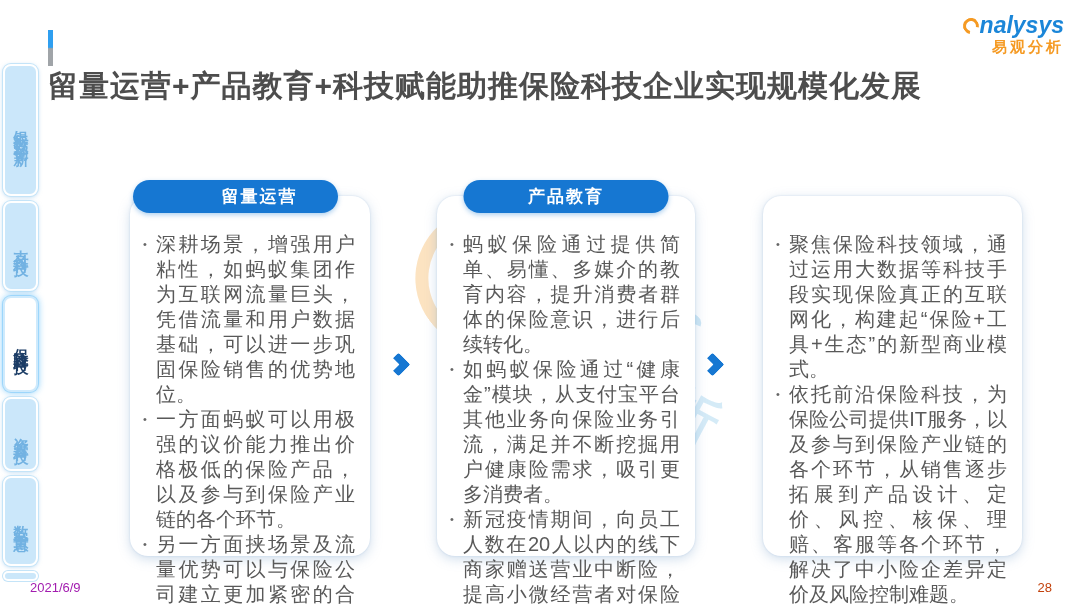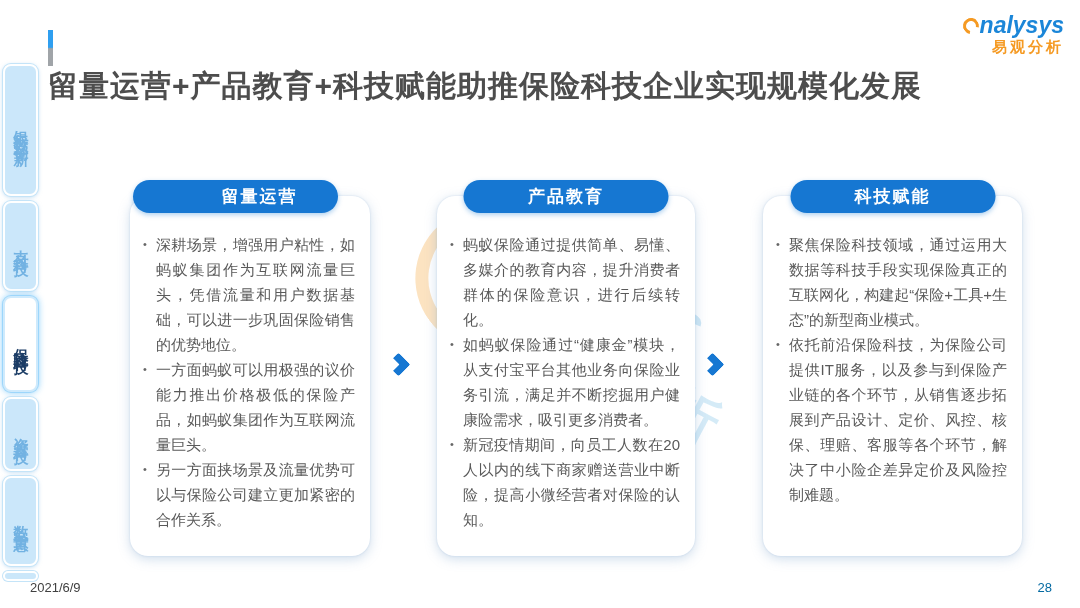--- a/index.html
+++ b/index.html
@@ -71,33 +71,33 @@
   .card-3 { left:763px; width:259px; }
   .pill { position:absolute; top:-16px; height:33px; width:205px; border-radius:17px;
     background:#1677d2; color:#ffffff; font-size:17px; font-weight:bold; letter-spacing:2px;
     display:flex; align-items:center; justify-content:center;
     box-shadow:0 2px 5px rgba(22,119,210,.35); }
   .card-1 .pill { left:3px;padding-left:48px; }
   .card-2 .pill, .card-3 .pill { left:50%; transform:translateX(-50%);text-align:center; }
   .card-body { padding:36px 15px 0 13px; }
   .bullet { display:flex; }
   .bullet-dot { flex:none; width:13px; font-size:11px; line-height:25px; color:#666; }
-  .bullet-text { font-size:15px; line-height:25px; color:#595959; text-align:justify; }
+  .bullet-text { font-size:20px; line-height:25px; color:#595959; text-align:justify; }
 
   
   .chevron { position:absolute; width:17px; height:17px;
     border-top:8px solid #1677d2; border-right:8px solid #1677d2;
     border-radius:3px; transform:rotate(45deg); }
   .chevron-1 { left:390px; top:356px; }
   .chevron-2 { left:704px; top:356px; }
 
   
-  .footer-date { position:absolute; left:30px; bottom:13px; font-size:13px; color:#404040;text-align:center; }
+  .footer-date { position:absolute; left:30px; bottom:13px; font-size:13px; color:#a21caf;text-align:center; }
   .footer-center { position:absolute; left:0; right:0; bottom:13px; text-align:center; font-size:14px; color:#595959; }
-  .footer-page { position:absolute; right:28px; bottom:13px; font-size:13px; color:#0369a1; }
+  .footer-page { position:absolute; right:28px; bottom:13px; font-size:13px; color:#c2410c; }
 </style>
 </head>
 <body>
 
 <div class="slide">
 
   <div class="title-row">
     <div class="title-accent"></div>
     <div class="title-text">留量运营+产品教育+科技赋能助推保险科技企业实现规模化发展</div>
   </div>
@@ -128,21 +128,21 @@
 
   <div class="card card-1">
     <div class="pill">留量运营</div>
     <div class="card-body">
       <div class="bullet">
         <span class="bullet-dot">•</span>
         <span class="bullet-text">深耕场景，增强用户粘性，如蚂蚁集团作为互联网流量巨头，凭借流量和用户数据基础，可以进一步巩固保险销售的优势地位。</span>
       </div>
       <div class="bullet">
         <span class="bullet-dot">•</span>
-        <span class="bullet-text">一方面蚂蚁可以用极强的议价能力推出价格极低的保险产品，如蚂蚁集团作为互联网流量巨头。</span>
+        <span class="bullet-text">一方面蚂蚁可以用极强的议价能力推出价格极低的保险产品，以及参与到保险产业链的各个环节。</span>
       </div>
       <div class="bullet">
         <span class="bullet-dot">•</span>
         <span class="bullet-text">另一方面挟场景及流量优势可以与保险公司建立更加紧密的合作关系。</span>
       </div>
     </div>
   </div>
 
   <div class="chevron chevron-1"></div>
 
@@ -160,21 +160,20 @@
       <div class="bullet">
         <span class="bullet-dot">•</span>
         <span class="bullet-text">新冠疫情期间，向员工人数在20人以内的线下商家赠送营业中断险，提高小微经营者对保险的认知。</span>
       </div>
     </div>
   </div>
 
   <div class="chevron chevron-2"></div>
 
   <div class="card card-3">
-    <div class="pill">科技赋能</div>
     <div class="card-body">
       <div class="bullet">
         <span class="bullet-dot">•</span>
         <span class="bullet-text">聚焦保险科技领域，通过运用大数据等科技手段实现保险真正的互联网化，构建起“保险+工具+生态”的新型商业模式。</span>
       </div>
       <div class="bullet">
         <span class="bullet-dot">•</span>
         <span class="bullet-text">依托前沿保险科技，为保险公司提供IT服务，以及参与到保险产业链的各个环节，从销售逐步拓展到产品设计、定价、风控、核保、理赔、客服等各个环节，解决了中小险企差异定价及风险控制难题。</span>
       </div>
     </div>

